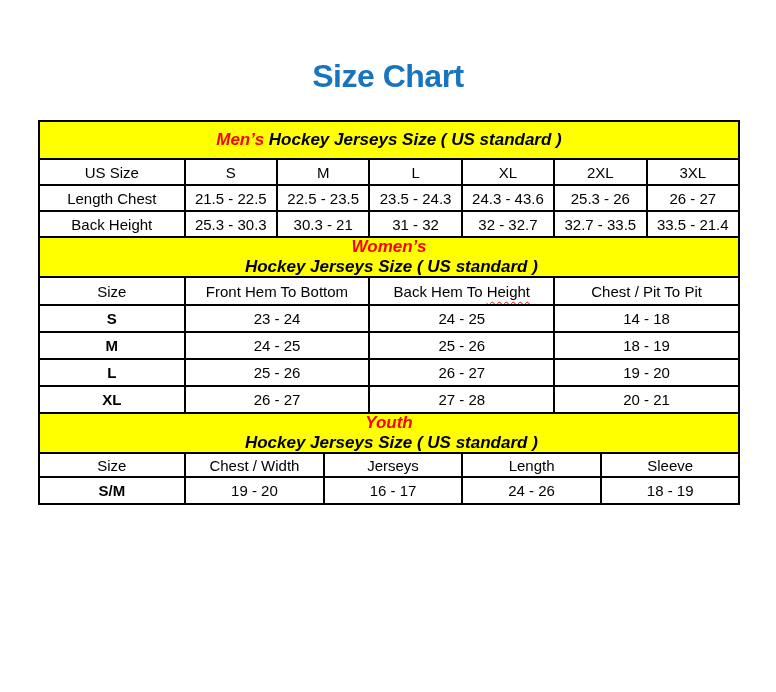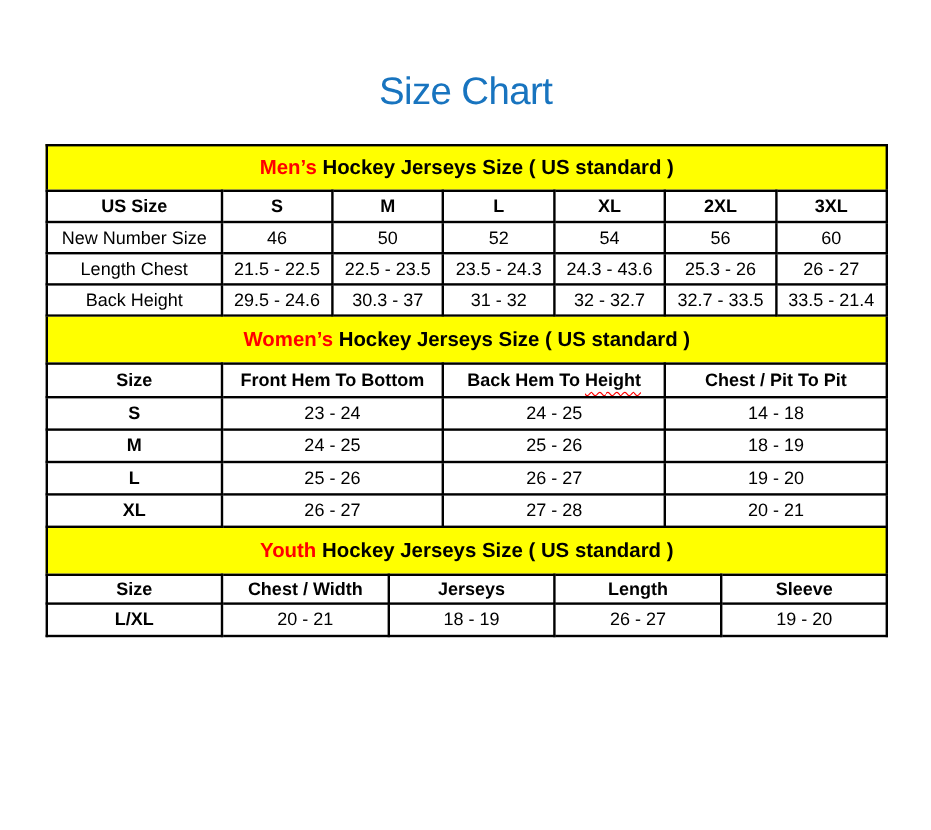--- a/index.html
+++ b/index.html
@@ -13,53 +13,54 @@
   body{
     width:776px;height:692px;overflow:hidden;position:relative;
     background:#ffffff;color:#000;
     font-family:"Liberation Sans", sans-serif;
   }
   .page-title{
     margin:58px 0 0 0;
     text-align:center;
     color:var(--title_blue);
     font-size:32px;
-    font-weight:normal;
+    font-weight:bold;
     letter-spacing:-0.5px;
   }
   .chart{
     position:absolute;
     left:38px;top:120px;width:702px;
   }
   .band{
     background:var(--band_yellow);
     border:2px solid var(--border_black);
     border-bottom:none;
     height:38px;
     display:flex;align-items:center;justify-content:center;
     font-size:17px;font-weight:bold;
     white-space:pre;
-  }
-  .section + .section .band{border-top:none;}
+    font-style:italic;
+  }
+  .section + .section .band{border-top:none;flex-direction:column;}
   .band .accent{color:var(--accent_red);}
   table{
     width:100%;
     border-collapse:collapse;
     table-layout:fixed;
   }
   th,td{
     border:2px solid var(--border_black);
     text-align:center;
     vertical-align:middle;
     padding:0 2px;
     font-size:15px;
     font-weight:normal;
     overflow:hidden;
   }
-  thead th{font-weight:bold;height:26px;}
+  thead th{font-weight:normal;height:26px;}
   td{height:26px;}
   #sec-womens thead th{height:28px;}
   #sec-womens td{height:27px;}
   #sec-youth thead th{height:24px;}
   #sec-youth td{height:27px;}
   td.bold{font-weight:bold;}
   .squiggle{
     text-decoration-line:underline;
     text-decoration-style:wavy;
     text-decoration-color:var(--accent_red);
@@ -94,41 +95,32 @@
             <th>S</th>
             <th>M</th>
             <th>L</th>
             <th>XL</th>
             <th>2XL</th>
             <th>3XL</th>
           </tr>
         </thead>
       <tbody>
           <tr>
-            <td>New Number Size</td>
-            <td>46</td>
-            <td>50</td>
-            <td>52</td>
-            <td>54</td>
-            <td>56</td>
-            <td>60</td>
-          </tr>
-          <tr>
             <td>Length Chest</td>
             <td>21.5 - 22.5</td>
             <td>22.5 - 23.5</td>
             <td>23.5 - 24.3</td>
             <td>24.3 - 43.6</td>
             <td>25.3 - 26</td>
             <td>26 - 27</td>
           </tr>
           <tr>
             <td>Back Height</td>
-            <td>29.5 - 24.6</td>
-            <td>30.3 - 37</td>
+            <td>25.3 - 30.3</td>
+            <td>30.3 - 21</td>
             <td>31 - 32</td>
             <td>32 - 32.7</td>
             <td>32.7 - 33.5</td>
             <td>33.5 - 21.4</td>
           </tr>
         </tbody>
     </table>
   </div>
 
   <div class="section">
@@ -195,23 +187,23 @@
           <tr>
             <th>Size</th>
             <th>Chest / Width</th>
             <th>Jerseys</th>
             <th>Length</th>
             <th>Sleeve</th>
           </tr>
         </thead>
       <tbody>
           <tr>
-            <td class="bold">L/XL</td>
-            <td>20 - 21</td>
+            <td class="bold">S/M</td>
+            <td>19 - 20</td>
+            <td>16 - 17</td>
+            <td>24 - 26</td>
             <td>18 - 19</td>
-            <td>26 - 27</td>
-            <td>19 - 20</td>
           </tr>
         </tbody>
     </table>
   </div>
 
 </div>
 
 </body></html>

